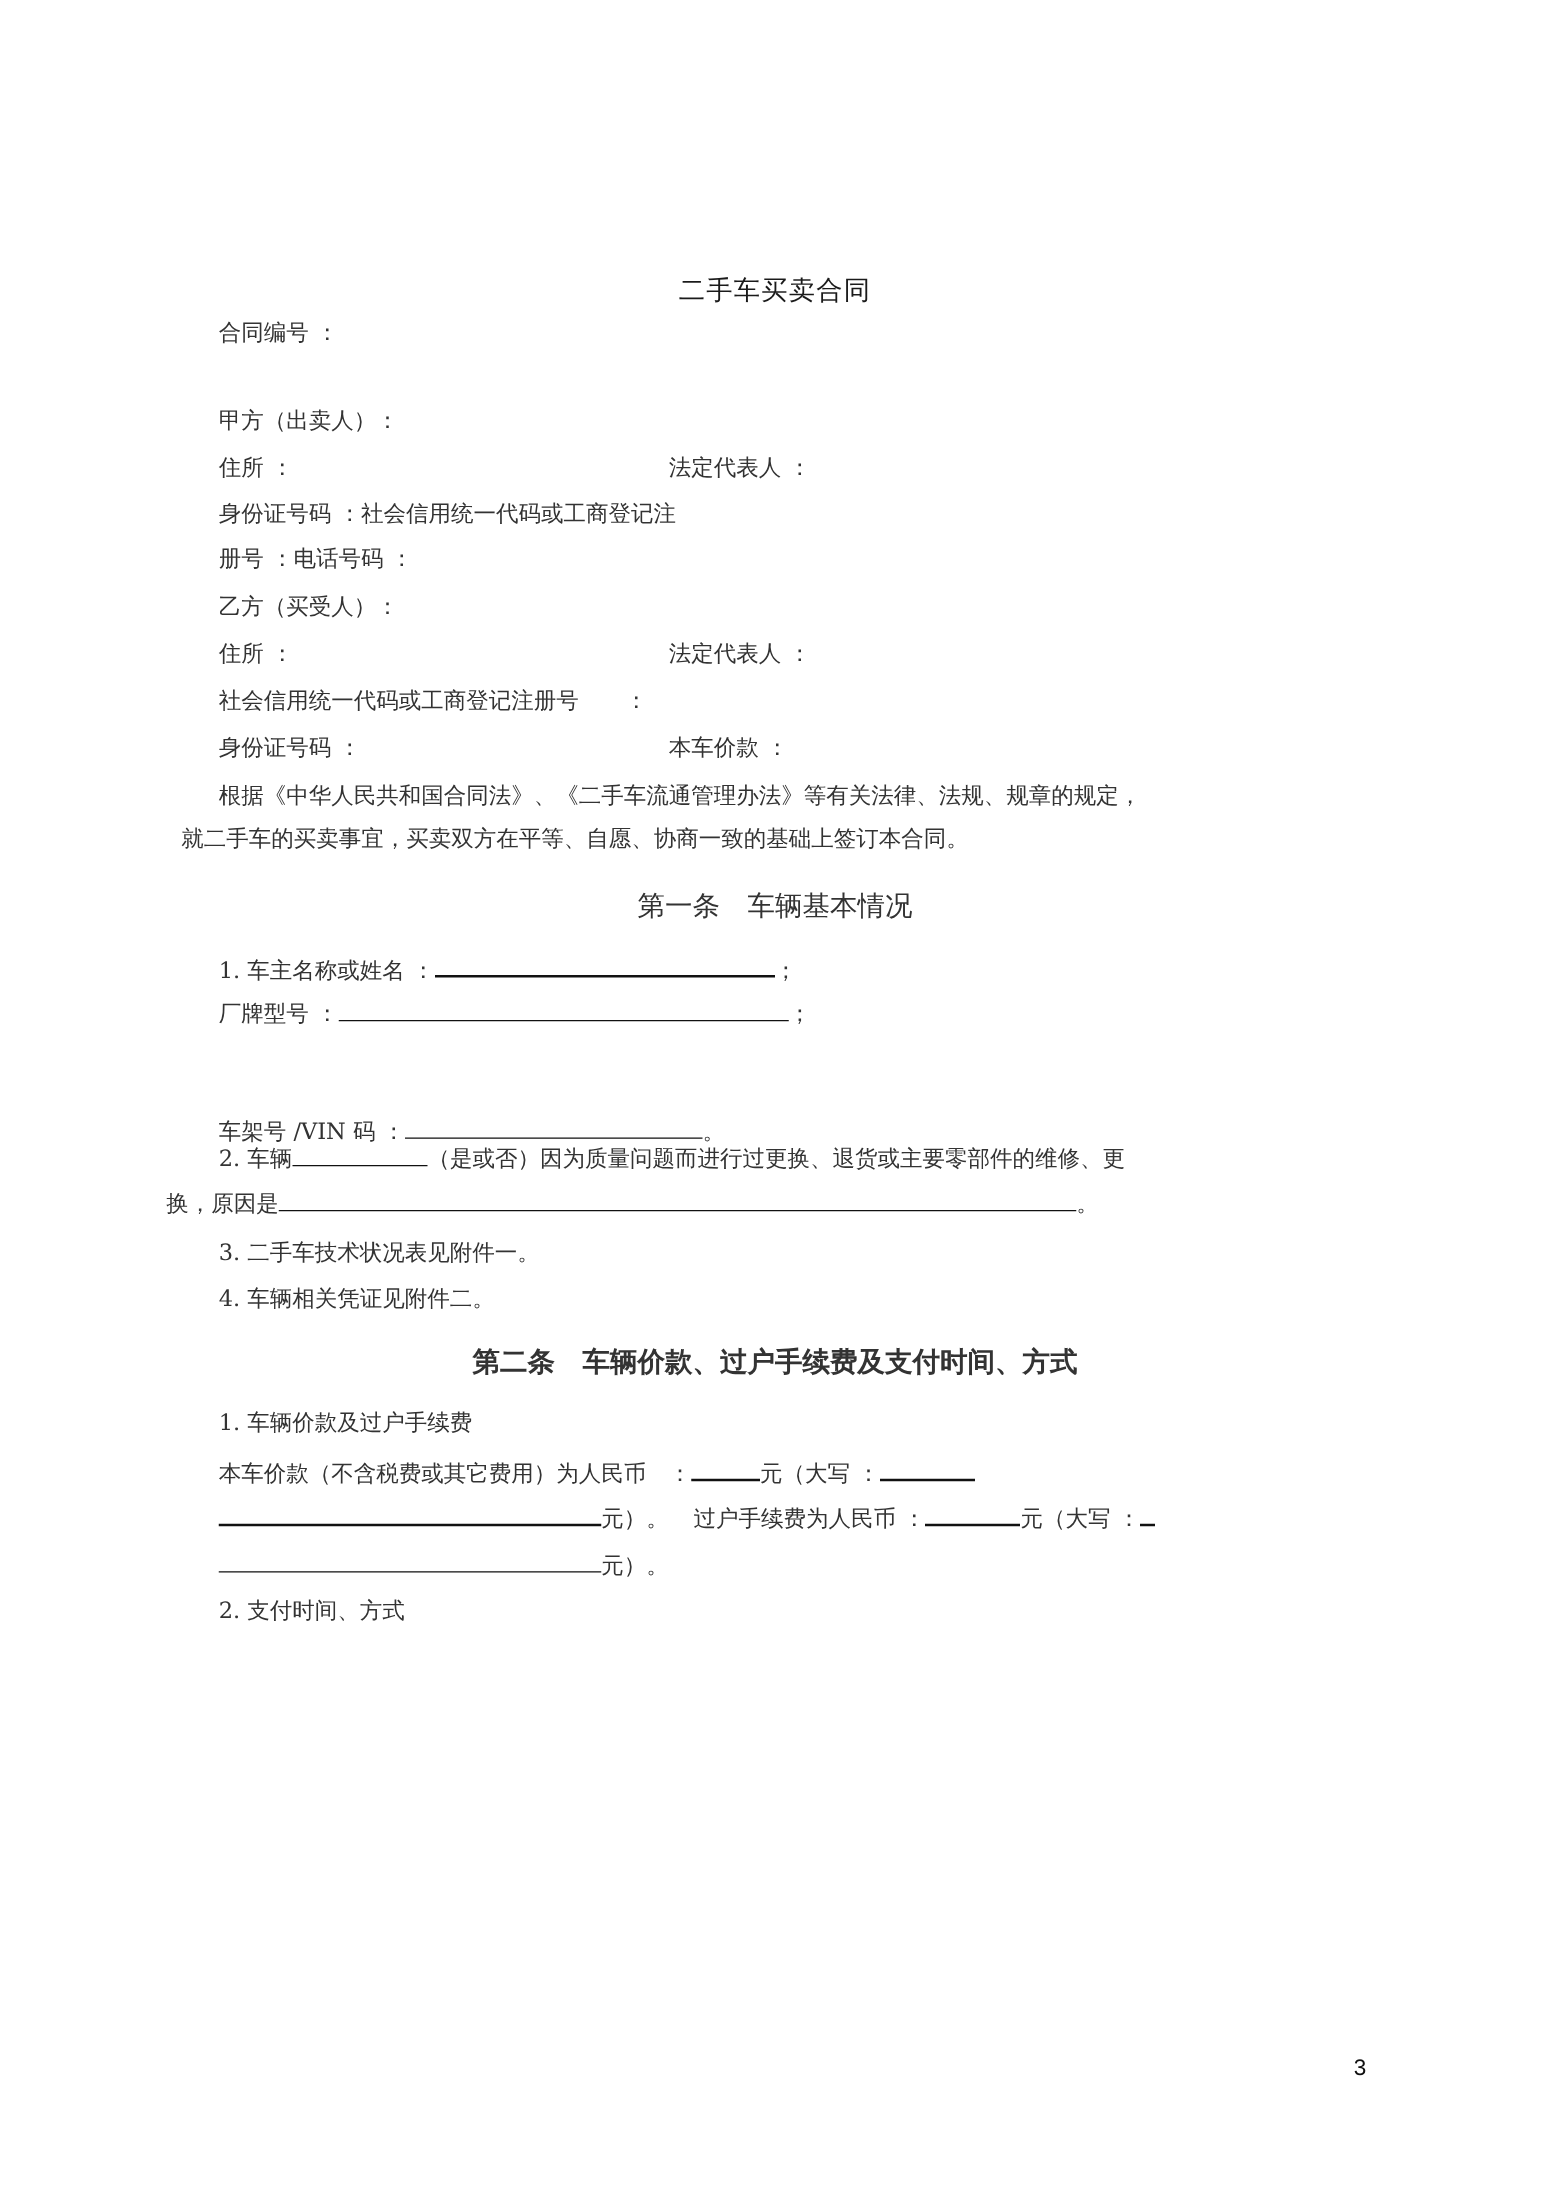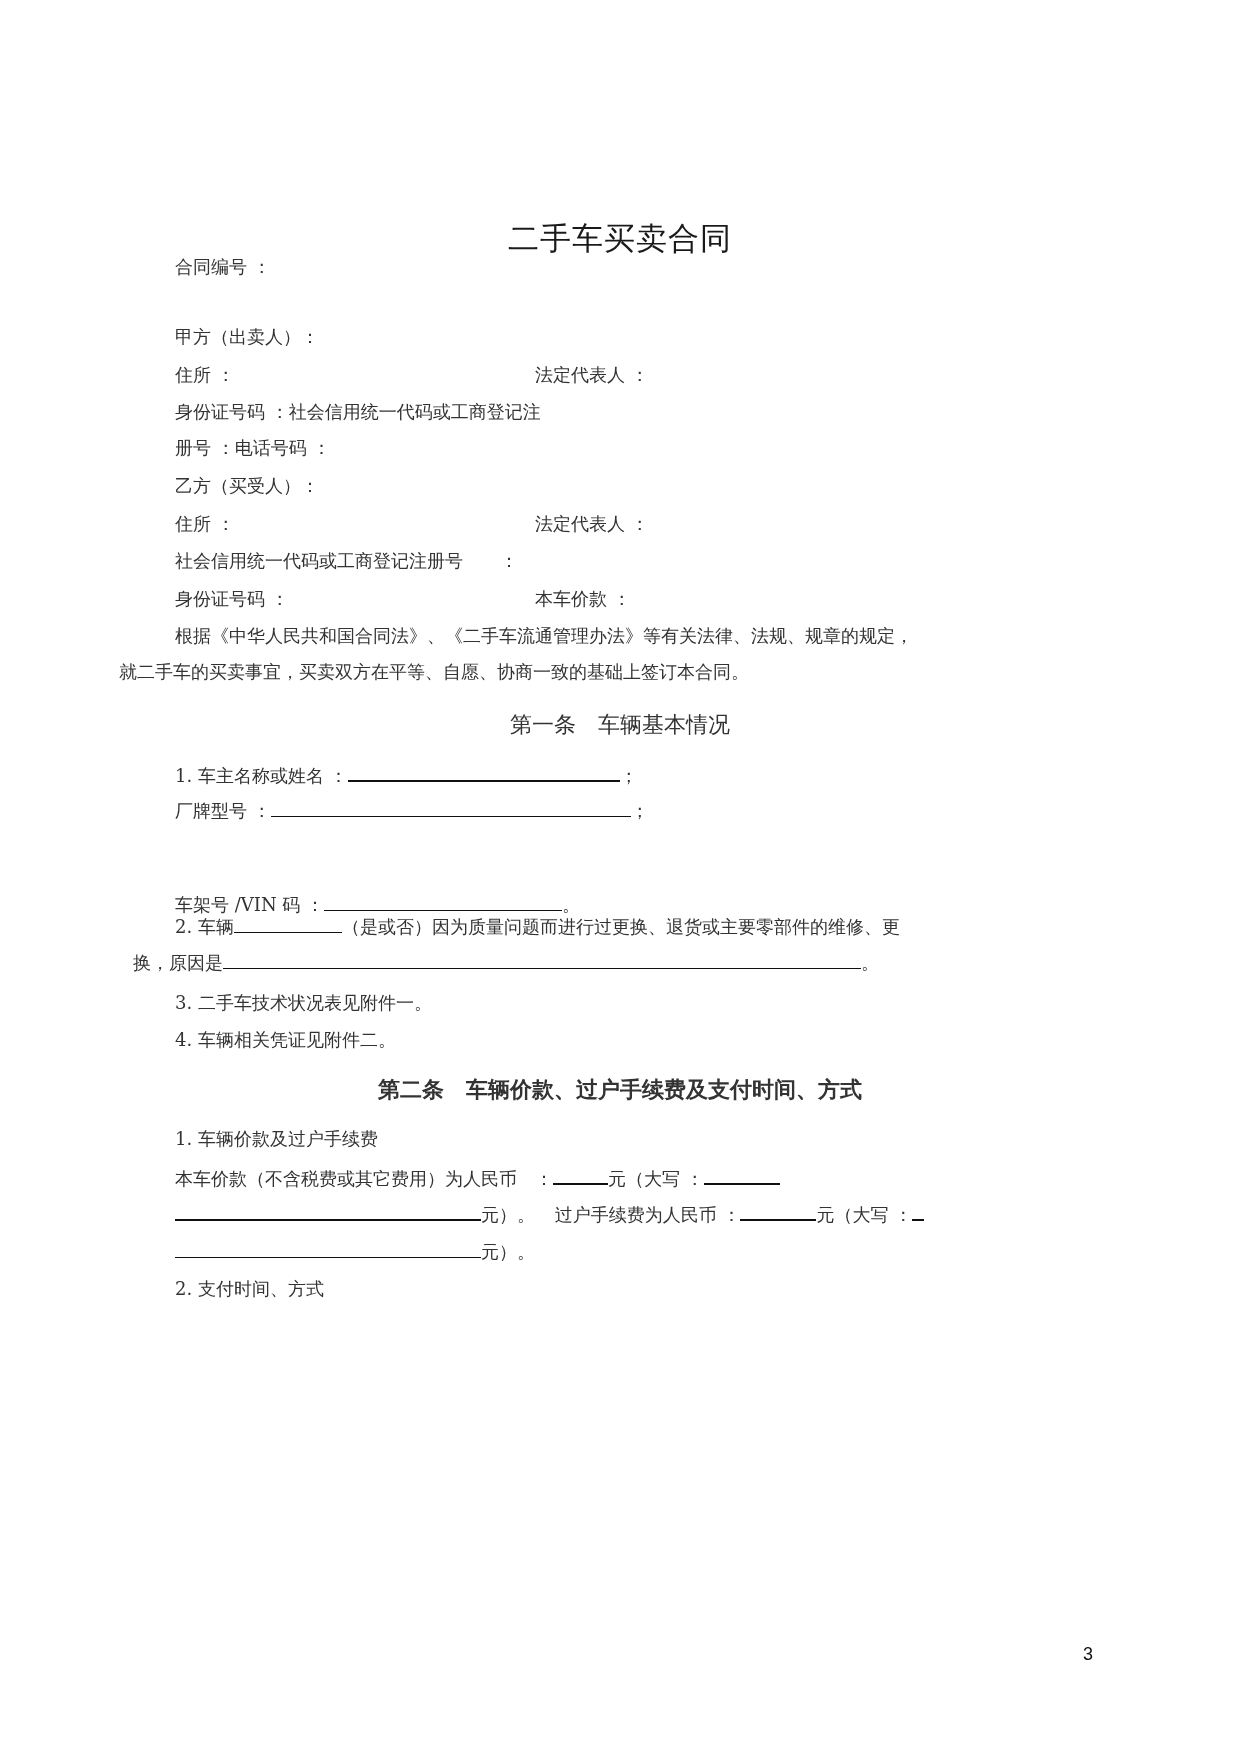--- a/index.html
+++ b/index.html
@@ -5,21 +5,21 @@
     html, body { margin: 0; padding: 0; background: #ffffff; }
     body {
       width: 1240px; height: 1754px; position: relative; overflow: hidden;
       font-family: "DejaVu Serif", "Liberation Serif", serif;
       color: #222222;
     }
     .abs { position: absolute; white-space: nowrap; }
     .title {
       left: 0; width: 1240px; top: 218px; text-align: center;
       font-family: "DejaVu Sans", "Liberation Sans", sans-serif;
-      font-size: 31px; color: #1a1a1a; letter-spacing: 1px;
+      font-size: 21px; color: #1a1a1a; letter-spacing: 1px;
     }
     .line { font-size: 18px; line-height: 26px; color: #333333; }
     .heading { left: 0; width: 1240px; text-align: center; font-size: 22px; color: #333333; }
     .blank { display: inline-block; border-bottom: 1.5px solid #111; height: 20px; vertical-align: baseline; }
     .blank.thick { border-bottom-width: 2px; }
     .pagenum {
       left: 1083px; top: 1644px;
       font-family: "Liberation Sans", "DejaVu Sans", sans-serif;
       font-size: 18px; color: #111;
     }
@@ -38,22 +38,22 @@
 <div class="abs line" style="left:175px; top:435px;">册号 ：电话号码 ：</div>
 
 <div class="abs line" style="left:175px; top:473px;">乙方（买受人）：</div>
 <div class="abs line" style="left:175px; top:511px;">住所 ：</div>
 <div class="abs line" style="left:535px; top:511px;">法定代表人 ：</div>
 <div class="abs line" style="left:175px; top:548px;">社会信用统一代码或工商登记注册号</div>
 <div class="abs line" style="left:500px; top:548px;">：</div>
 <div class="abs line" style="left:175px; top:586px;">身份证号码 ：</div>
 <div class="abs line" style="left:535px; top:586px;">本车价款 ：</div>
 
-<div class="abs line" style="left:175px; top:624px;font-family:Liberation Mono, monospace;">根据《中华人民共和国合同法》、《二手车流通管理办法》等有关法律、法规、规章的规定，</div>
-<div class="abs line" style="left:119px; top:659px;">就二手车的买卖事宜，买卖双方在平等、自愿、协商一致的基础上签订本合同。</div>
+<div class="abs line" style="left:175px; top:624px;">根据《中华人民共和国合同法》、《二手车流通管理办法》等有关法律、法规、规章的规定，</div>
+<div class="abs line" style="left:145px; top:659px;">就二手车的买卖事宜，买卖双方在平等、自愿、协商一致的基础上签订本合同。</div>
 
 <div class="abs heading" style="top:710px;">第一条　车辆基本情况</div>
 
 <div class="abs line" style="left:175px; top:760px;">
   <span>1. 车主名称或姓名 ：</span><span class="blank thick" style="width:272px;"></span><span>；</span>
 </div>
 <div class="abs line" style="left:175px; top:796px;">
   <span>厂牌型号 ：</span><span class="blank" style="width:360px;"></span><span>；</span>
 </div>
 <div class="abs line" style="left:175px; top:874px;margin-top:16px;">

